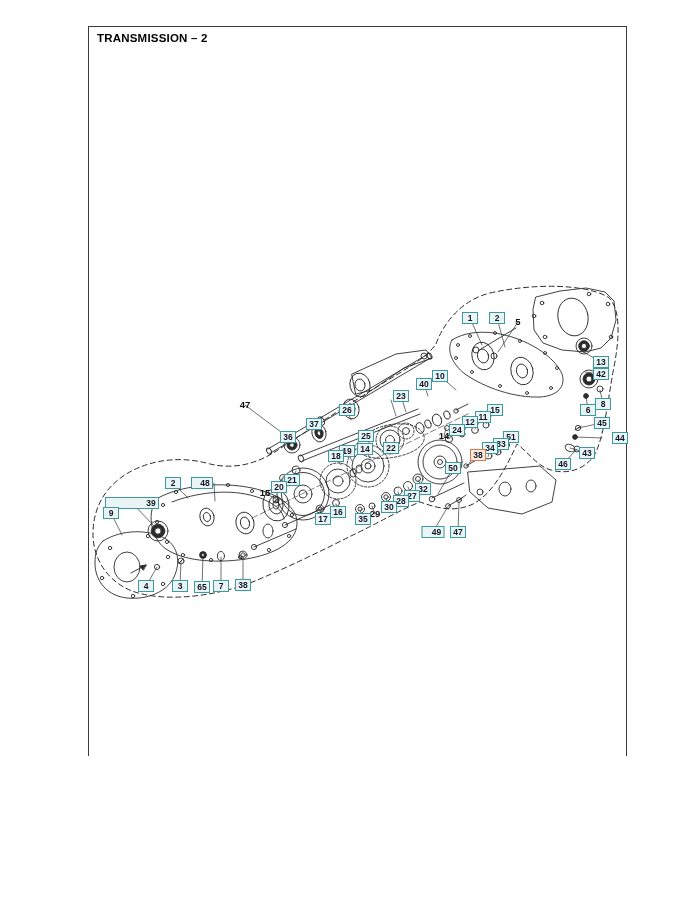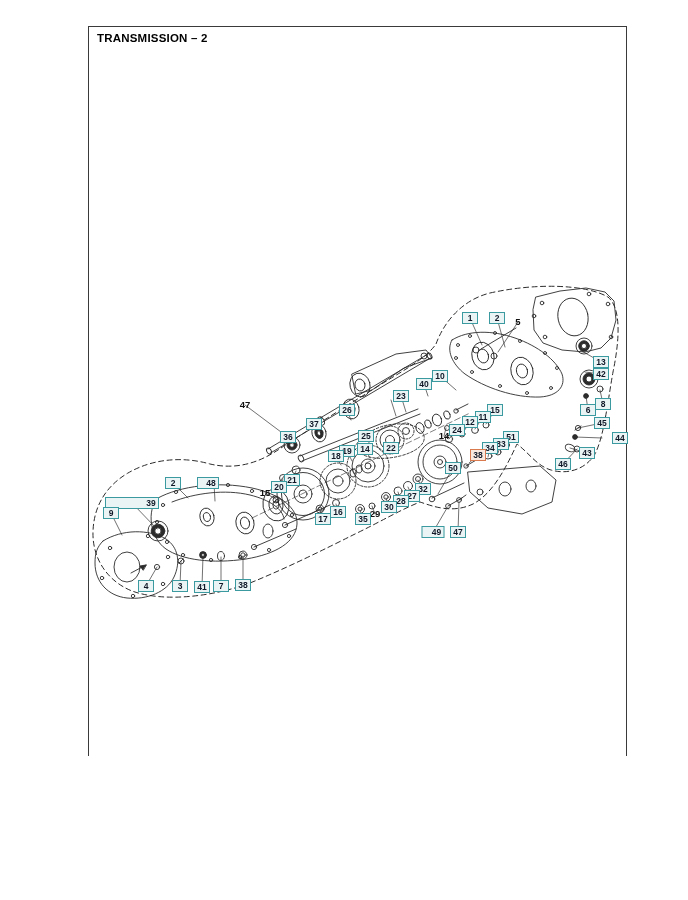--- a/index.html
+++ b/index.html
@@ -362,22 +362,22 @@
       <div class="callout plain" style="left: 375px; top: 514px;">29</div>
       <div class="callout" style="left: 363px; top: 519px;">35</div>
       <div class="callout" style="left: 338px; top: 512px;">16</div>
       <div class="callout" style="left: 323px; top: 519px;">17</div>
       <div class="callout" style="left: 292px; top: 480px;">21</div>
       <div class="callout" style="left: 279px; top: 487px;">20</div>
       <div class="callout plain" style="left: 265px; top: 493px;">15</div>
       <div class="callout" style="left: 433px; top: 532px; padding-left: 9px;">49</div>
       <div class="callout" style="left: 458px; top: 532px;">47</div>
       <div class="callout" style="left: 173px; top: 483px;">2</div>
-      <div class="callout" style="left: 208px; top: 483px; padding-left: 8px;">48</div>
+      <div class="callout" style="left: 202px; top: 483px; padding-left: 8px;">48</div>
       <div class="callout" style="left: 132px; top: 503px; padding-left: 40px;">39</div>
       <div class="callout" style="left: 111px; top: 513px;">9</div>
       <div class="callout" style="left: 146px; top: 586px;">4</div>
       <div class="callout" style="left: 180px; top: 586px;">3</div>
-      <div class="callout" style="left: 202px; top: 587px;">41</div>
+      <div class="callout" style="left: 202px; top: 587px;">65</div>
       <div class="callout" style="left: 221px; top: 586px;">7</div>
       <div class="callout" style="left: 243px; top: 585px;">38</div>
     </div>
 </div>
 
 </body></html>

